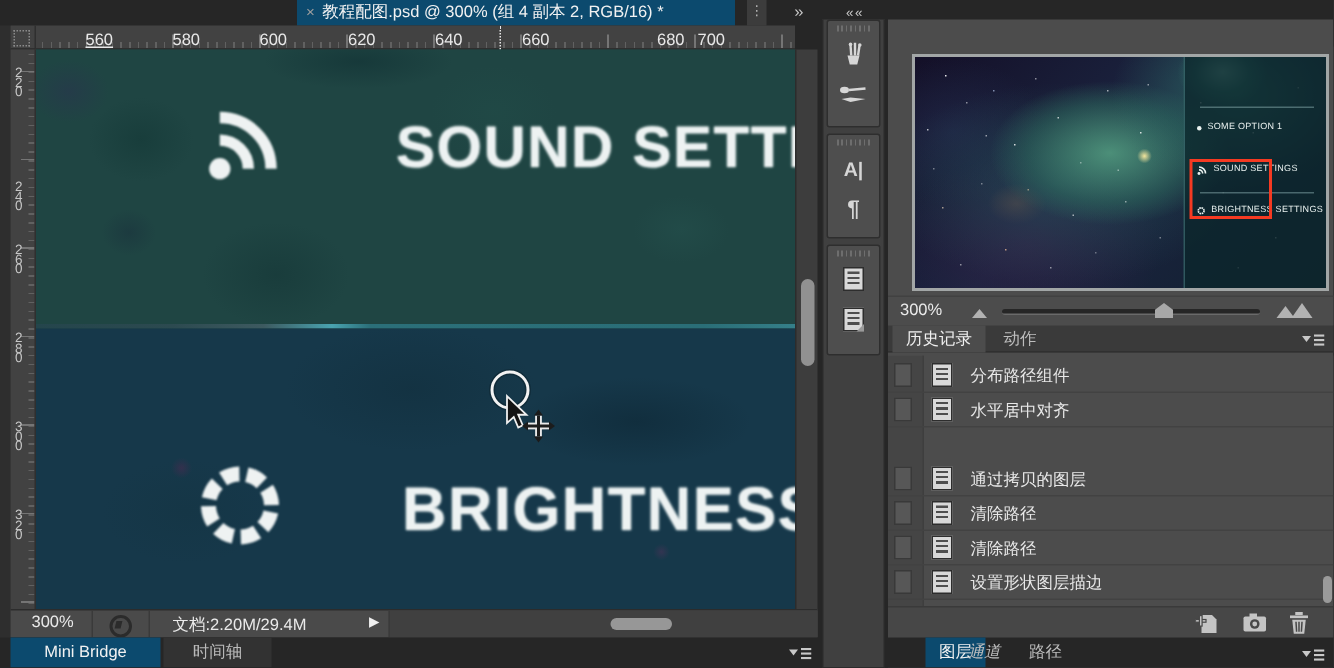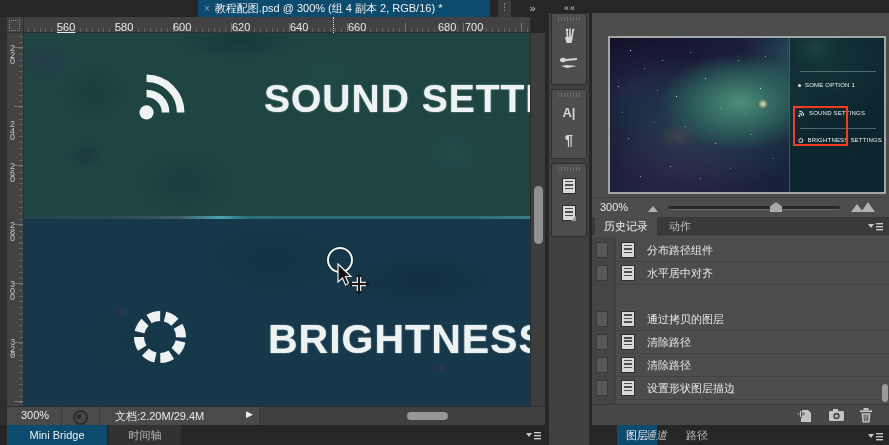--- a/index.html
+++ b/index.html
@@ -182,21 +182,21 @@
     <span class="hlabel" style="left:383px;margin-left:31px;">680</span>
     <span class="hlabel" style="left:441px;">700</span>
     <span class="mousemark-h" style="left:309px;"></span>
   </div>
   <div class="abs vruler">
     <span class="vlabel" style="top:12px;">220</span>
     <span class="vlabel" style="top:88px;">240</span>
     <span class="vlabel" style="top:130px;">260</span>
     <span class="vlabel" style="top:189px;">280</span>
     <span class="vlabel" style="top:248px;">300</span>
-    <span class="vlabel" style="top:307px;font-family:Liberation Mono, monospace;">320</span>
+    <span class="vlabel" style="top:307px;">320</span>
   </div>
 
   <div class="abs canvas">
     <div class="cv-top"></div>
     <div class="cv-divider"></div>
     <div class="cv-bottom"></div>
 
     <svg class="abs soft" style="left:111px;top:35px;" width="57" height="55" viewBox="0 0 24 24">
       <circle cx="4.6" cy="19.4" r="3.1" fill="#eef2f2"></circle>
       <path d="M4.6,11.1 A8.3,8.3 0 0 1 12.9,19.4" fill="none" stroke="#eef2f2" stroke-width="3.3"></path>

